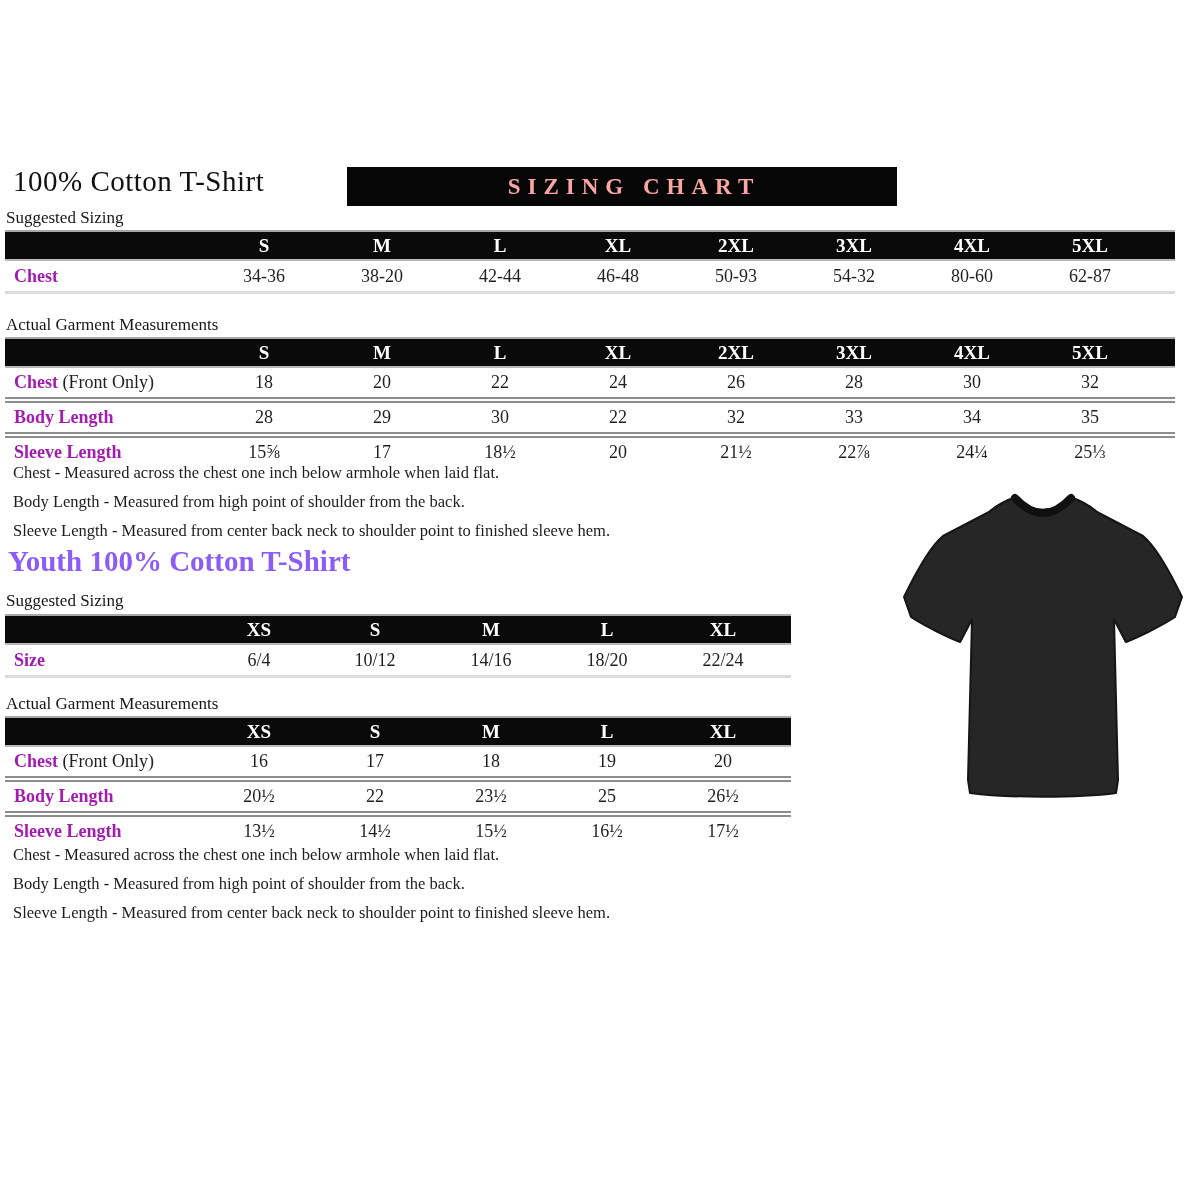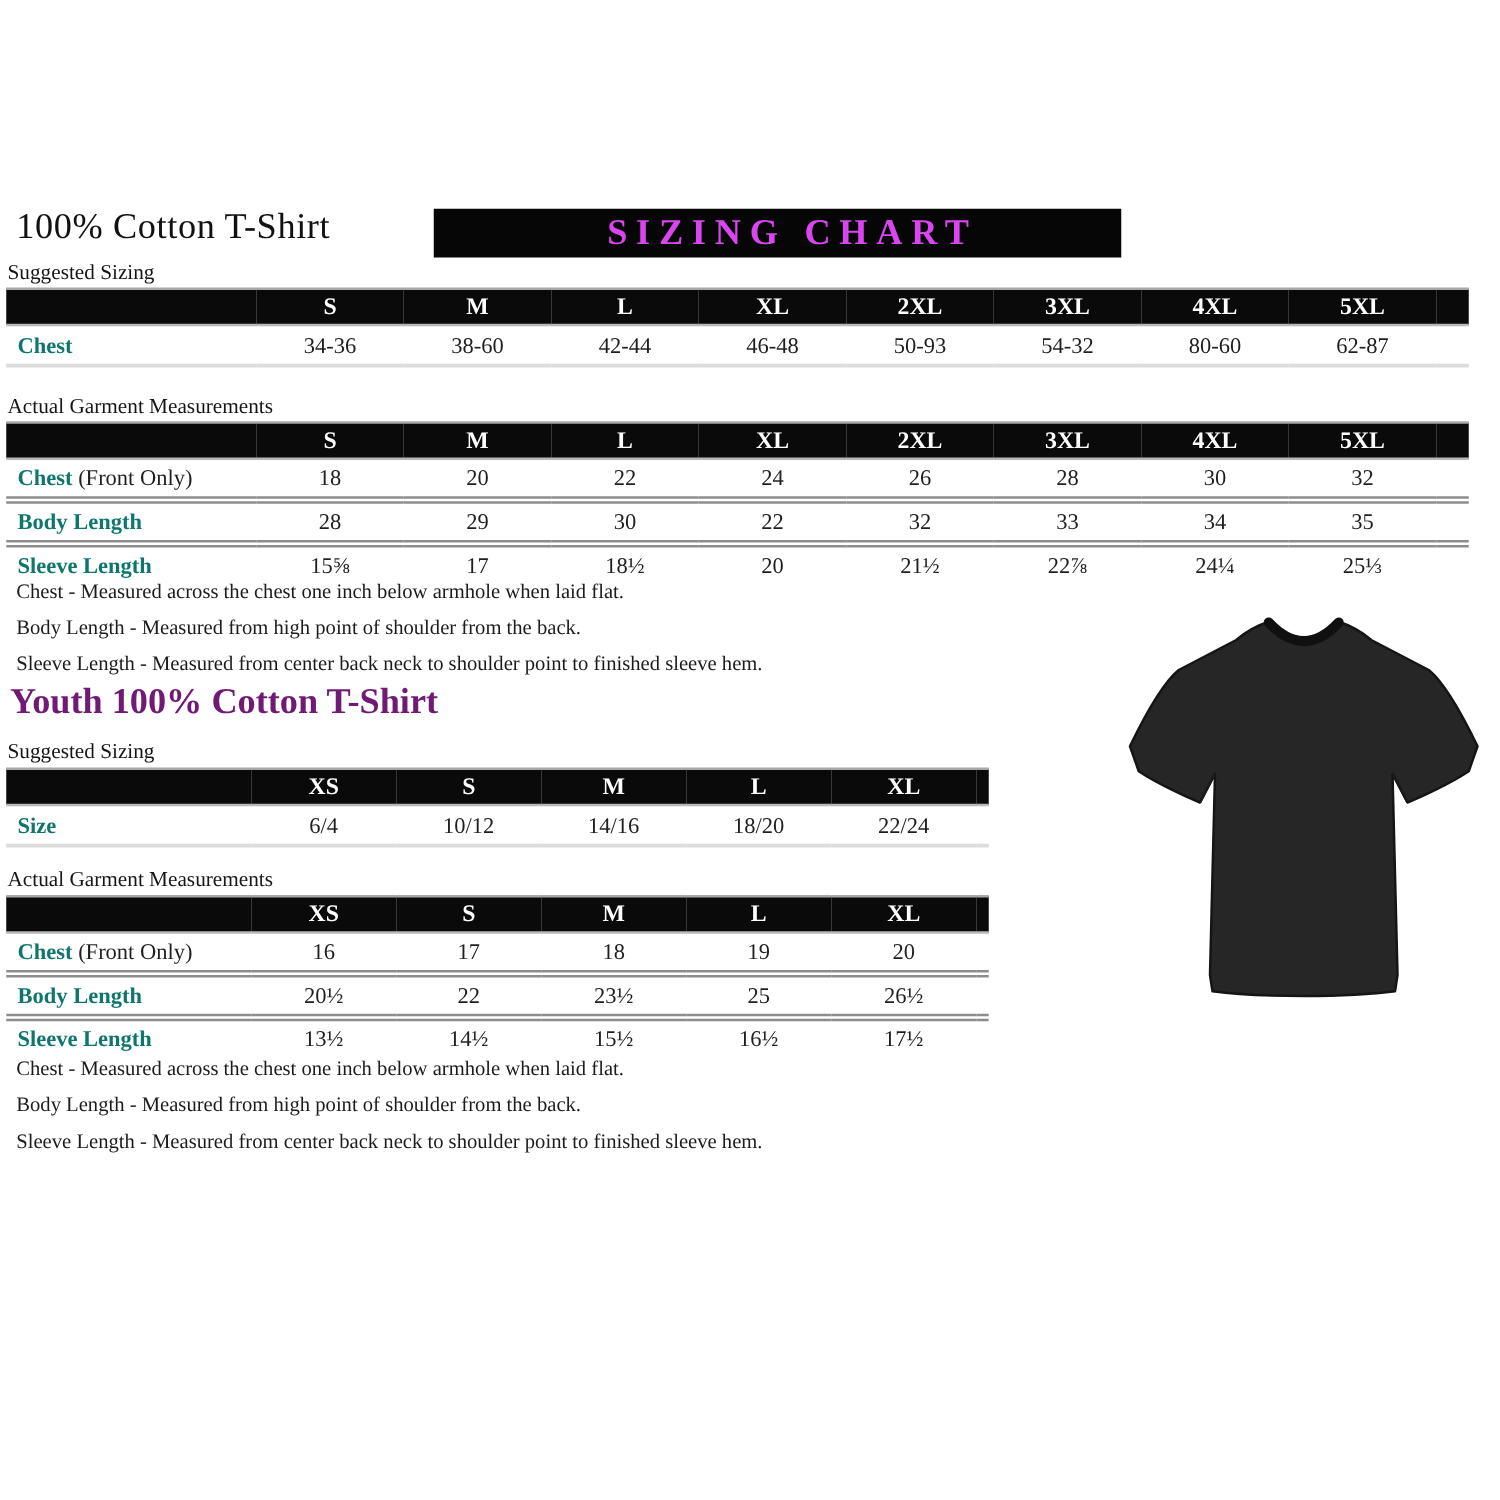--- a/index.html
+++ b/index.html
@@ -9,36 +9,36 @@
   }
   .abs{position:absolute;}
   .page-title{
     left:13px;top:165px;font-size:29px;font-weight:normal;letter-spacing:.5px;color:#111;
     white-space:nowrap;
   }
   .banner{
     left:347px;top:167px;width:550px;height:39px;background:#060606;
     display:flex;align-items:center;justify-content:center;
   }
-  .banner span{color:#d946ef;font-weight:bold;font-size:29px;letter-spacing:7px;white-space:nowrap;margin-left:24px;}
+  .banner span{color:#fca5a5;font-weight:bold;font-size:23px;letter-spacing:7px;white-space:nowrap;margin-left:24px;}
   .sec-label{font-size:17px;color:#161616;white-space:nowrap;}
-  .youth-title{left:8px;top:545px;font-size:29px;font-weight:bold;color:#701a75;white-space:nowrap;}
+  .youth-title{left:8px;top:545px;font-size:29px;font-weight:bold;color:#8b5cf6;white-space:nowrap;}
 
   table.size-table{
     border-collapse:collapse;table-layout:fixed;border-top:2px solid #a8a8a8;
   }
   table.size-table th{
     background:#0a0a0a;color:#fff;font-weight:bold;font-size:19px;
     height:27px;padding:0;text-align:center;border-bottom:2px solid #b9b9b9;
   }
   table.size-table td{
     font-size:18px;text-align:center;height:29px;padding:0;color:#1f1f1f;background:#fff;
   }
   table.size-table .lbl{text-align:left;padding-left:9px;}
-  table.size-table td .b{font-weight:bold;color:#0f766e;}
+  table.size-table td .b{font-weight:bold;color:#a21caf;}
   table.size-table td .sfx{font-weight:normal;}
   table.size-table tbody tr + tr td{border-top:6px double #8d8d8d;}
   table.single-row tbody td{border-bottom:3px solid #dcdcdc;height:30px;}
 
   .notes div{font-size:16.5px;line-height:29px;color:#1c1c1c;white-space:nowrap;}
   .tshirt-wrap{left:893px;top:486px;width:300px;height:322px;}
 </style>
 </head>
 <body>
 
@@ -75,21 +75,21 @@
         <th>3XL</th>
         <th>4XL</th>
         <th>5XL</th>
         <th></th>
       </tr>
     </thead>
     <tbody>
       <tr>
         <td class="lbl"><span class="b">Chest</span><span class="sfx"></span></td>
         <td>34-36</td>
-        <td>38-60</td>
+        <td>38-20</td>
         <td>42-44</td>
         <td>46-48</td>
         <td>50-93</td>
         <td>54-32</td>
         <td>80-60</td>
         <td>62-87</td>
         <td></td>
       </tr>
     </tbody>
   </table>

